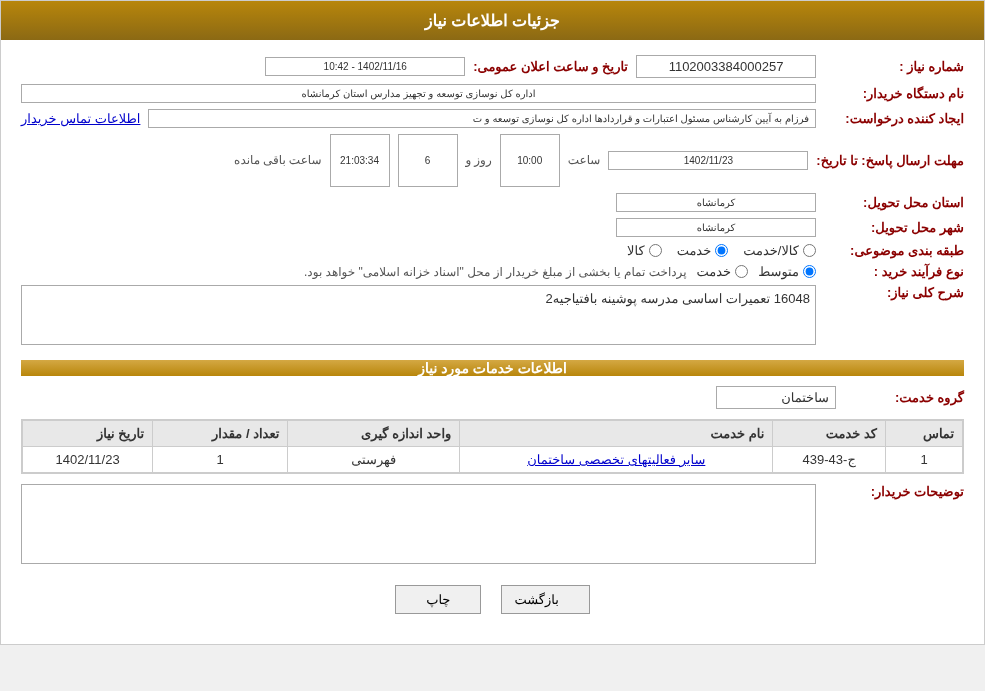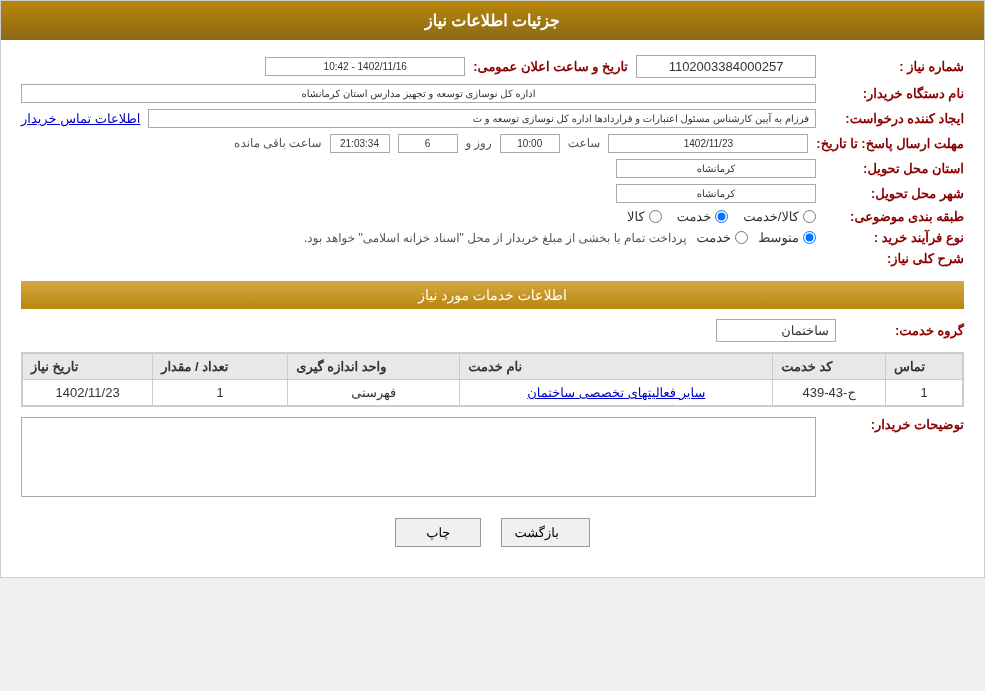--- a/index.html
+++ b/index.html
@@ -24,23 +24,22 @@
       font-size: 16px;
       font-weight: bold;
     }
     .content {
       padding: 15px 20px;
     }
     .section-title {
       background: linear-gradient(to bottom, #d4a843, #b8860b);
       color: #fff;
       text-align: center;
-      padding: 6px;
       font-size: 14px;
-      font-weight: normal;
+      font-weight: bold;
       margin: 15px 0 10px 0;
     }
     .form-row {
       display: flex;
       align-items: center;
       margin-bottom: 6px;
       gap: 8px;
     }
     .form-label {
       color: #8b0000;
@@ -62,21 +61,21 @@
     }
     .number-box {
       border: 1px solid #aaa;
       padding: 3px 10px;
       background: #fff;
       min-width: 180px;
       text-align: center;
     }
     .small-box {
       border: 1px solid #aaa;
-      padding: 3px 6px;
+      padding: 20px 6px;
       background: #fff;
       text-align: center;
       min-width: 60px;
     }
     .link-text {
       color: #0000cc;
       text-decoration: underline;
       cursor: pointer;
     }
     .radio-group {
@@ -116,21 +115,21 @@
       border: 1px solid #ccc;
     }
     table {
       width: 100%;
       border-collapse: collapse;
     }
     table th {
       background: #e8e8e8;
       border: 1px solid #ccc;
       padding: 5px 8px;
-      text-align: left;
+      text-align: right;
       font-weight: bold;
     }
     table td {
       border: 1px solid #ccc;
       padding: 5px 8px;
       text-align: center;
     }
     .service-name {
       color: #0000cc;
       text-decoration: underline;
@@ -262,20 +261,21 @@
         <div class="radio-item">
           <input type="radio" name="purchase_type" value="jozi" style="">
           <span>خدمت</span>
         </div>
         <span class="note">پرداخت تمام یا بخشی از مبلغ خریدار از محل "اسناد خزانه اسلامی" خواهد بود.</span>
       </div>
     </div>
 
     <div class="form-row" style="align-items:flex-start;">
       <span class="form-label">شرح کلی نیاز:</span>
+      <div class="description-box">16048 تعمیرات اساسی مدرسه پوشینه بافتیاجیه2</div>
     </div>
 
     <div class="section-title">اطلاعات خدمات مورد نیاز</div>
 
     <div class="form-row">
       <span class="colspan-label">گروه خدمت:</span>
       <span class="group-value">ساختمان</span>
     </div>
 
     <div class="table-container">

